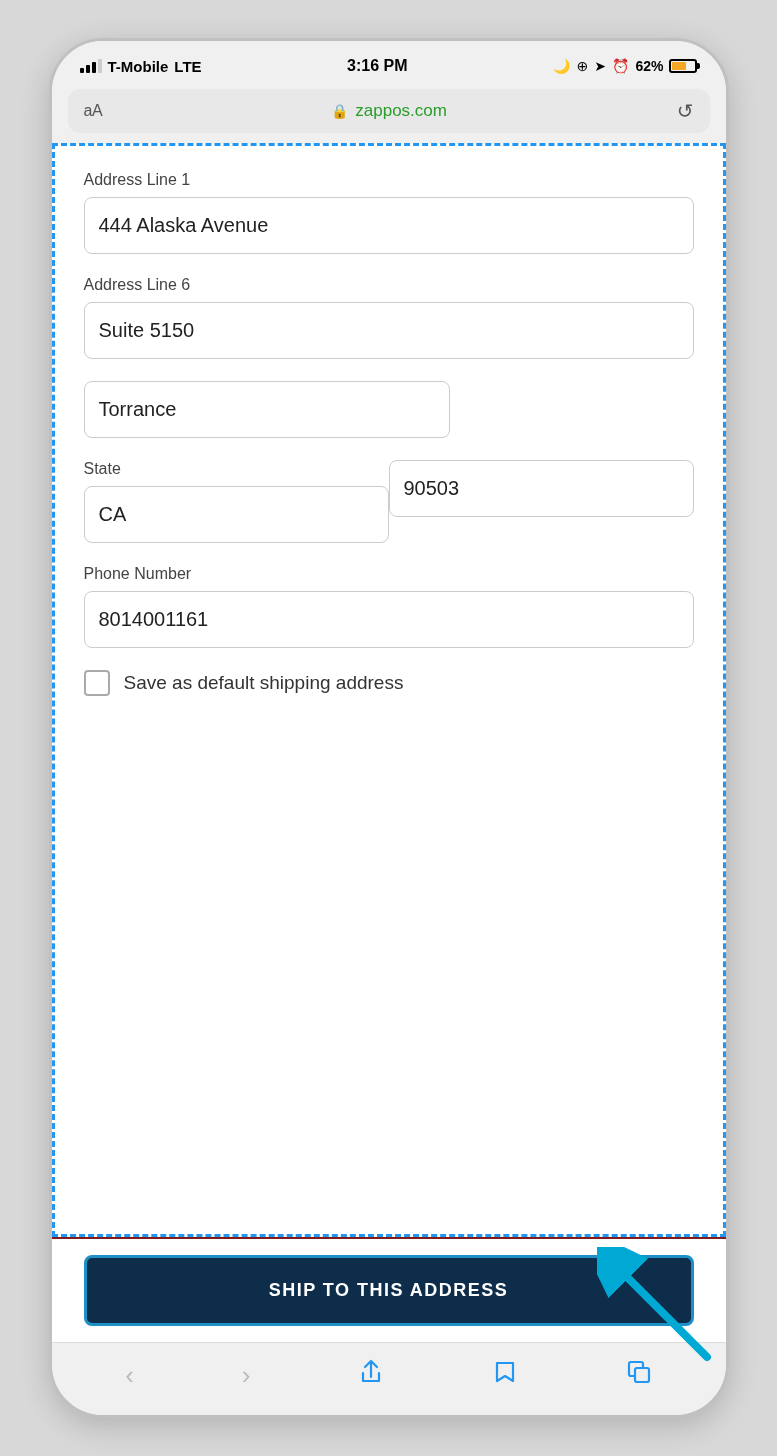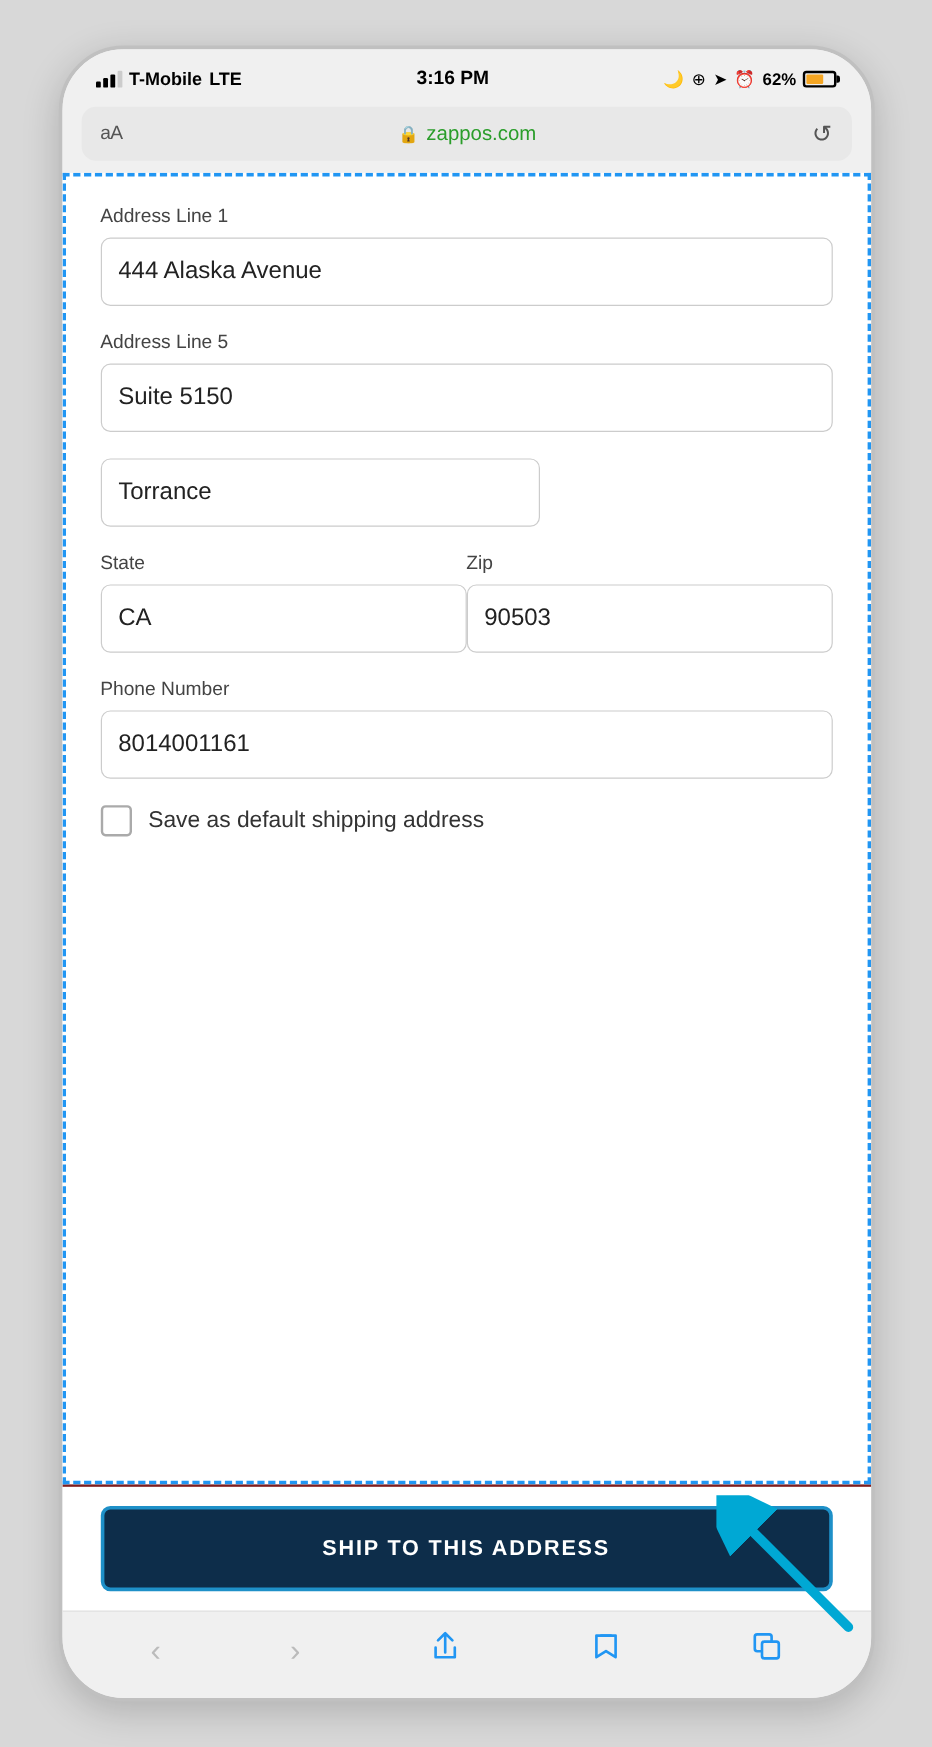--- a/index.html
+++ b/index.html
@@ -338,35 +338,34 @@
     <div class="dashed-overlay"></div>
 
     <div class="form-scroll">
 
       <div class="form-group">
         <label class="form-label">Address Line 1</label>
         <input class="form-input" type="text" value="444 Alaska Avenue" style="">
       </div>
 
       <div class="form-group">
-        <label class="form-label">Address Line 5</label>
+        <label class="form-label">Address Line 6</label>
         <input class="form-input" type="text" value="Suite 5150" style="">
       </div>
 
       <div class="form-group">
         <input class="form-input" type="text" value="Torrance" style="width: 60%;">
       </div>
 
       <div class="form-row">
         <div class="form-row-item">
           <label class="form-label">State</label>
           <input class="form-input-half" type="text" value="CA" style="">
         </div>
         <div class="form-row-item">
-          <label class="form-label">Zip</label>
           <input class="form-input-half" type="text" value="90503" style="">
         </div>
       </div>
 
       <div class="form-group">
         <label class="form-label">Phone Number</label>
         <input class="form-input" type="tel" value="8014001161" style="">
       </div>
 
       <div class="checkbox-row">

